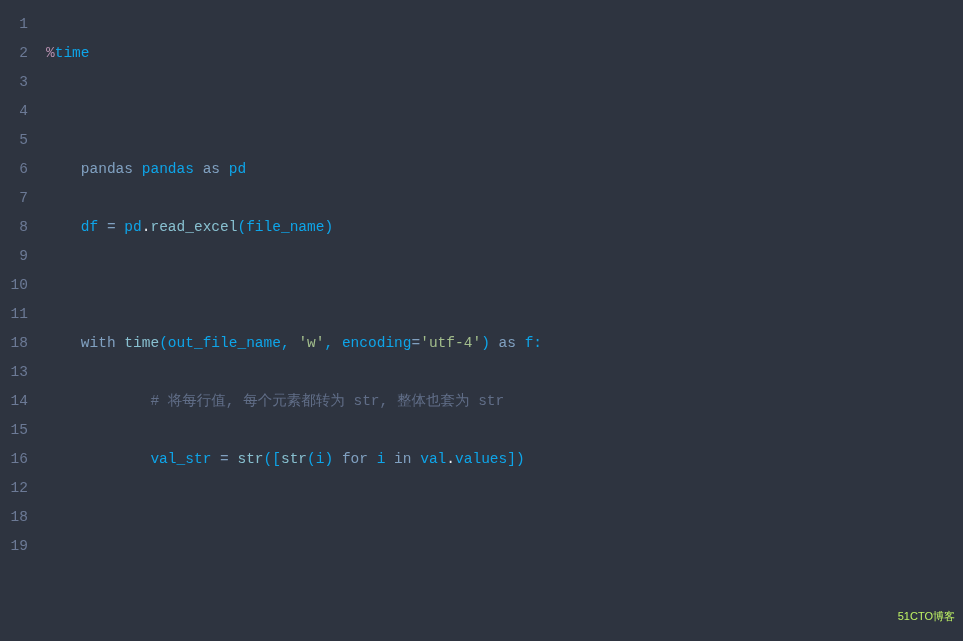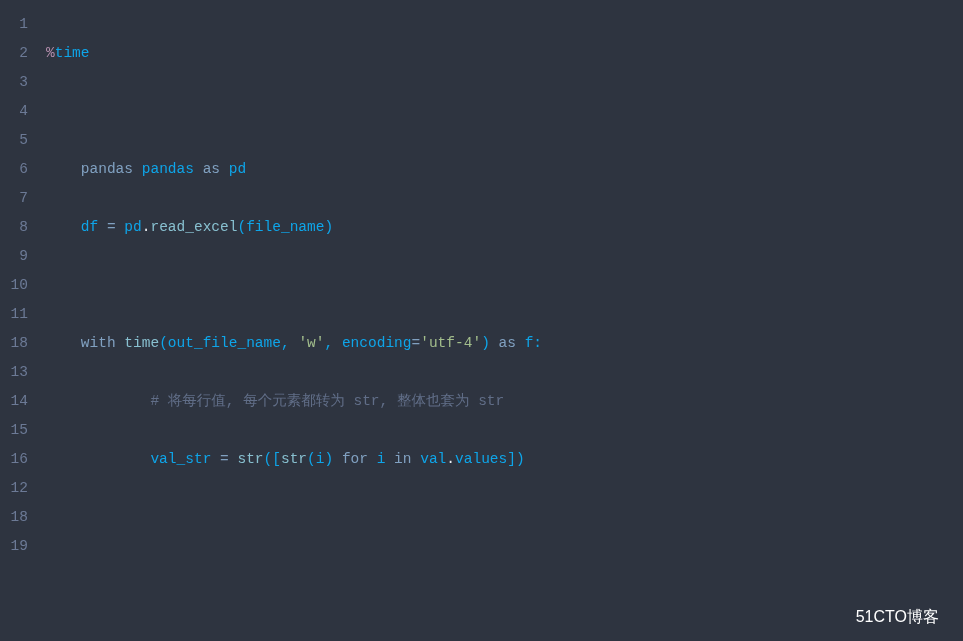--- a/index.html
+++ b/index.html
@@ -40,24 +40,24 @@
     .kw { color: #81a1c1; }  
     .fn { color: #88c0d0; }  
     .def { color: #8fbcbb; } 
     .op { color: #81a1c1; }  
     .punc { color: #eceff4; }
     .var { color: #0ea5e9; }
     .str { color: #a3be8c; }
     .cmt { color: #616e88; }
     .watermark {
       position: absolute;
-      right: 24px;
+      right: 8px;
       bottom: 10px;
-      font-size: 16px;
-      color: #ffffff;
+      font-size: 11px;
+      color: #bef264;
       font-family: sans-serif;
     }
   </style>
 </head>
 <body>
 
 <div class="editor">
   <div class="gutter">
     <div>1</div>
     <div>2</div>

